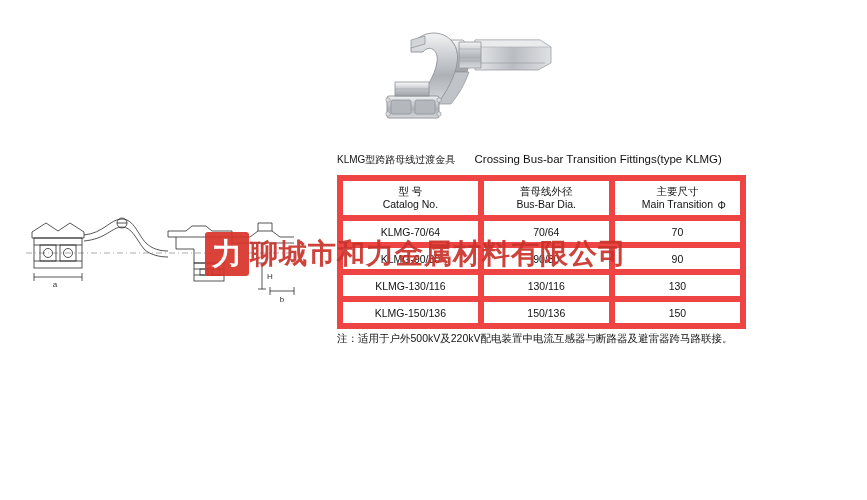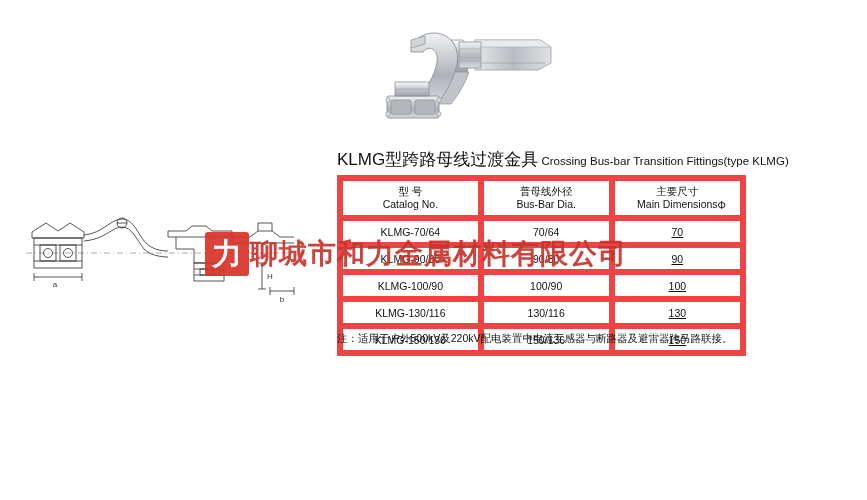--- a/index.html
+++ b/index.html
@@ -38,22 +38,22 @@
   #table-title {
     position: absolute;
     left: 337px;
     top: 152px;
     width: 420px;
     font-size: 11.5px;
     line-height: 15px;
     white-space: nowrap;
     color: #111;
   }
-  #table-title .cn { font-size: 17px; }
-  #table-title .en { font-size: 11.5px; }
+  #table-title .cn { font-size: 10px; }
+  #table-title .en { font-size: 11.5px; margin-left: 16px; }
 
   
   #spec-table {
     position: absolute;
     left: 337px;
     top: 175px;
     border-collapse: collapse;
     width: 409px;
     font-size: 10.5px;
     color: #111;
@@ -69,21 +69,21 @@
   #spec-table thead th {
     height: 34px;
     line-height: 13px;
     font-size: 10.5px;
   }
   #spec-table thead th .l1 { display: block; }
   #spec-table thead th .l2 { display: block; }
   #spec-table col.c1 { width: 143px; }
   #spec-table col.c2 { width: 133px; }
   #spec-table col.c3 { width: 133px; }
-  #spec-table td.dim { position: relative; text-decoration: underline; }
+  #spec-table td.dim { position: relative; }
 
   
   #table-note {
     position: absolute;
     left: 337px;
     top: 332px;
     font-size: 10.5px;
     color: #111;
     white-space: nowrap;
   }
@@ -249,42 +249,37 @@
       <th style="position: relative;">
         <span class="l1">型  号</span>
         <span class="l2">Catalog No.</span>
       </th>
       <th style="position: relative; margin-left: 12px;">
         <span class="l1">普母线外径</span>
         <span class="l2">Bus-Bar Dia.</span>
       </th>
       <th style="position: relative;">
         <span class="l1">主要尺寸</span>
-        <span class="l2">Main Dimensions</span>
+        <span class="l2">Main Transition</span>
         <span class="l3" style="position:absolute; right:14px; top:18px;">Φ</span>
       </th>
     </tr>
   </thead>
   <tbody>
     <tr>
       <td>KLMG-70/64</td>
       <td>70/64</td>
       <td class="dim">70</td>
     </tr>
     <tr>
       <td>KLMG-90/80</td>
       <td>90/80</td>
       <td class="dim">90</td>
     </tr>
     <tr>
-      <td>KLMG-100/90</td>
-      <td>100/90</td>
-      <td class="dim">100</td>
-    </tr>
-    <tr>
       <td>KLMG-130/116</td>
       <td>130/116</td>
       <td class="dim">130</td>
     </tr>
     <tr>
       <td>KLMG-150/136</td>
       <td>150/136</td>
       <td class="dim">150</td>
     </tr>
   </tbody>

